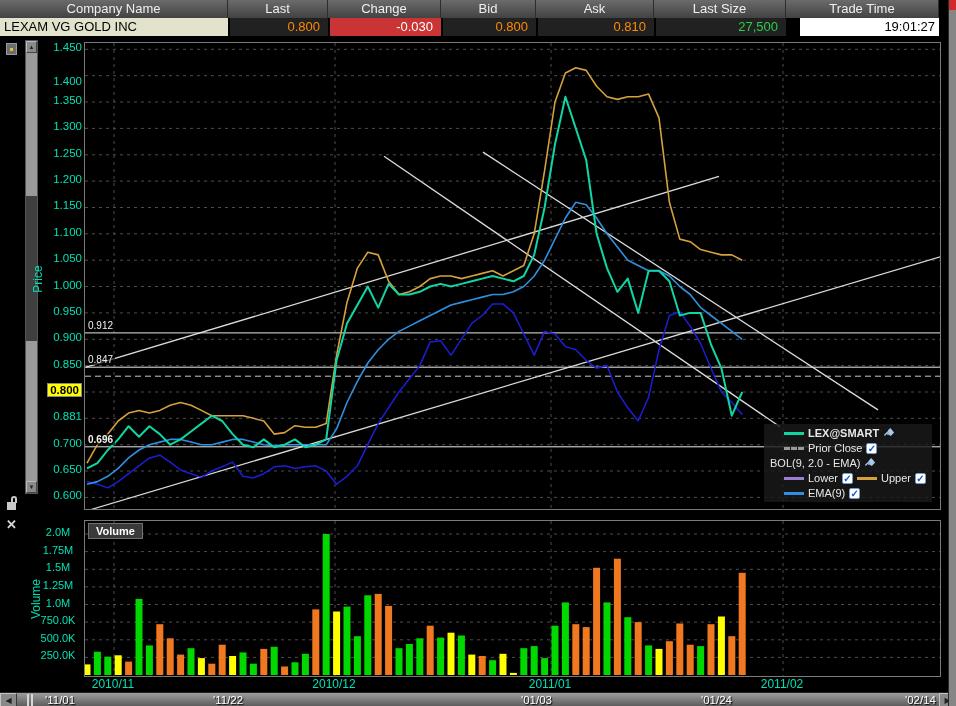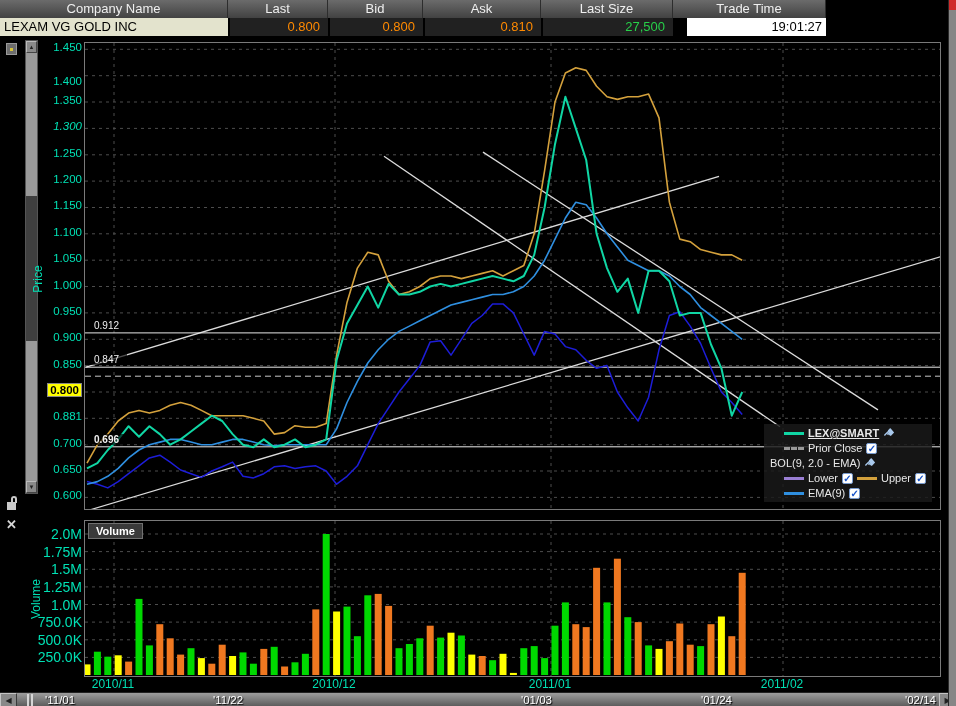--- a/index.html
+++ b/index.html
@@ -34,45 +34,45 @@
   .lock-icon { position:absolute; left:7px; top:496px; width:12px; height:15px; }
   .lock-icon .shackle { position:absolute; left:4px; top:0; width:6px; height:7px;
     border:2px solid #c9c9c9; border-bottom:none; border-radius:4px 4px 0 0; }
   .lock-icon .lbody { position:absolute; left:0; top:6px; width:9px; height:8px; background:#c9c9c9; }
   .close-x { position:absolute; left:6px; top:517px; color:#d6d6d6; font-size:13px; font-weight:bold; }
 
   
   .ptick { position:absolute; left:38px; width:44px; text-align:right; color:#00e0b4; font-size:11.5px; }
   .ptick.hl { left:47px; width:35px; background:#ffff00; color:#000; text-align:right; padding-right:2px;
     font-weight:bold; border:1px solid #888; }
-  .vtick { position:absolute; left:34px; width:48px; text-align:right; color:#00e0b4; font-size:14px; }
+  .vtick { position:absolute; left:34px; width:48px; text-align:center; color:#00e0b4; font-size:11px; }
   .axis-title { position:absolute; color:#00e0b4; font-size:12px; transform:rotate(-90deg); }
   .price-title { left:24px; top:272px; }
   .vol-title { left:16px; top:592px; }
 
   
   .plot { position:absolute; left:84px; width:857px; border:1px solid #7a7a7a; background:#000; }
   #price-plot { top:42px; height:468px; }
   #vol-plot { top:520px; height:157px; }
   svg { position:absolute; left:0; top:0; }
   .lvl-label { position:absolute; color:#f0f0f0; font-size:10px; background:rgba(0,0,0,.65);
-    padding:0 8px; left:1px; }
+    padding:0 2px; left:1px; }
   .vol-chip { position:absolute; left:3px; top:2px; background:#3a3a3a; border:1px solid #707070;
     color:#fff; font-size:11px; font-weight:bold; padding:0 7px; line-height:14px; }
 
   
   .legend { position:absolute; left:679px; top:381px; width:168px; height:78px;
     background:rgba(26,26,26,.82); font-size:11px; color:#e8e8e8; padding:2px 0 0 6px; }
   .lrow { height:15px; line-height:15px; white-space:nowrap; display:flex; align-items:center; gap:4px; }
   .sw { display:inline-block; width:20px; height:3px; flex:none; }
   .sw.dashed { height:0; border-top:3px dashed #9a9a9a; background:none; }
   .cb { display:inline-block; width:11px; height:11px; background:#fff; border:1px solid #7799cc;
     border-radius:2px; color:#1552c8; font-size:10px; line-height:10px; font-weight:bold; text-align:center; flex:none; }
   .hand { display:inline-block; color:#a9c9ec; font-size:13px; transform:rotate(-45deg); }
-  .lbl-bold { font-weight:bold;text-decoration:underline; }
+  .lbl-bold { font-weight:bold; }
   .indent { margin-left:14px; }
 
   
   .month-label { position:absolute; top:677px; width:70px; text-align:center; color:#00e0b4; font-size:12px; }
   .hscroll { position:absolute; left:0; top:692px; width:956px; height:14px;
     background:linear-gradient(#9d9d9d,#5d5d5d); border-top:1px solid #222; }
   .hs-btn { position:absolute; top:0; width:17px; height:14px; background:#898989;
     border:1px solid #c4c4c4; border-right-color:#3a3a3a; border-bottom-color:#3a3a3a;
     color:#222; font-size:8px; line-height:13px; text-align:center; }
   .hs-left { left:0; } .hs-right { right:0; }
@@ -92,20 +92,24 @@
 <div class="app">
 
   <div class="quote-grid">
     <div class="qcol c0">
       <div class="qhead">Company Name</div>
       <div class="qval name">LEXAM VG GOLD INC</div>
     </div>
     <div class="qcol c1">
       <div class="qhead">Last</div>
       <div class="qval orange">0.800</div>
+    </div>
+    <div class="qcol c2">
+      <div class="qhead">Change</div>
+      <div class="qval red">-0.030</div>
     </div>
     <div class="qcol c3">
       <div class="qhead">Bid</div>
       <div class="qval orange">0.800</div>
     </div>
     <div class="qcol c4">
       <div class="qhead">Ask</div>
       <div class="qval orange">0.810</div>
     </div>
     <div class="qcol c5">
@@ -295,21 +299,21 @@
       <div class="hs-label" style="left: 521px;">'01/03</div>
       <div class="hs-label" style="left: 673px; margin-left: 28px;">'01/24</div>
       <div class="hs-label" style="left: 905px;">'02/14</div>
     </div>
 
   <div class="right-rail"></div>
   <div class="red-box"></div>
 <div class="ptick" style="top: 41.3258px;">1.450</div>
     <div class="ptick" style="top: 67.6833px; margin-top: 7px;">1.400</div>
     <div class="ptick" style="top: 94.0407px;">1.350</div>
-    <div class="ptick" style="top: 120.398px; font-style: italic;">1.300</div>
+    <div class="ptick" style="top: 120.398px;">1.300</div>
     <div class="ptick" style="top: 146.756px;">1.250</div>
     <div class="ptick" style="top: 173.113px;">1.200</div>
     <div class="ptick" style="top: 199.471px;">1.150</div>
     <div class="ptick" style="top: 225.828px;">1.100</div>
     <div class="ptick" style="top: 252.186px;">1.050</div>
     <div class="ptick" style="top: 278.543px;">1.000</div>
     <div class="ptick" style="top: 304.9px;">0.950</div>
     <div class="ptick" style="top: 331.258px;">0.900</div>
     <div class="ptick" style="top: 357.615px;">0.850</div>
     <div class="ptick hl" style="top: 382.973px;">0.800</div>

